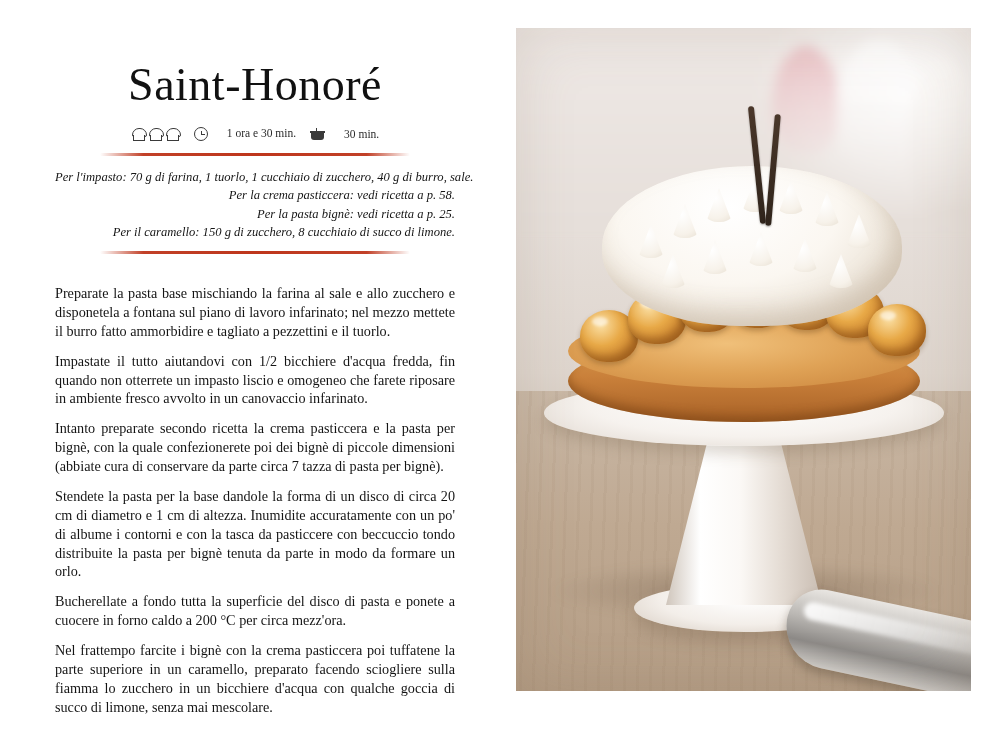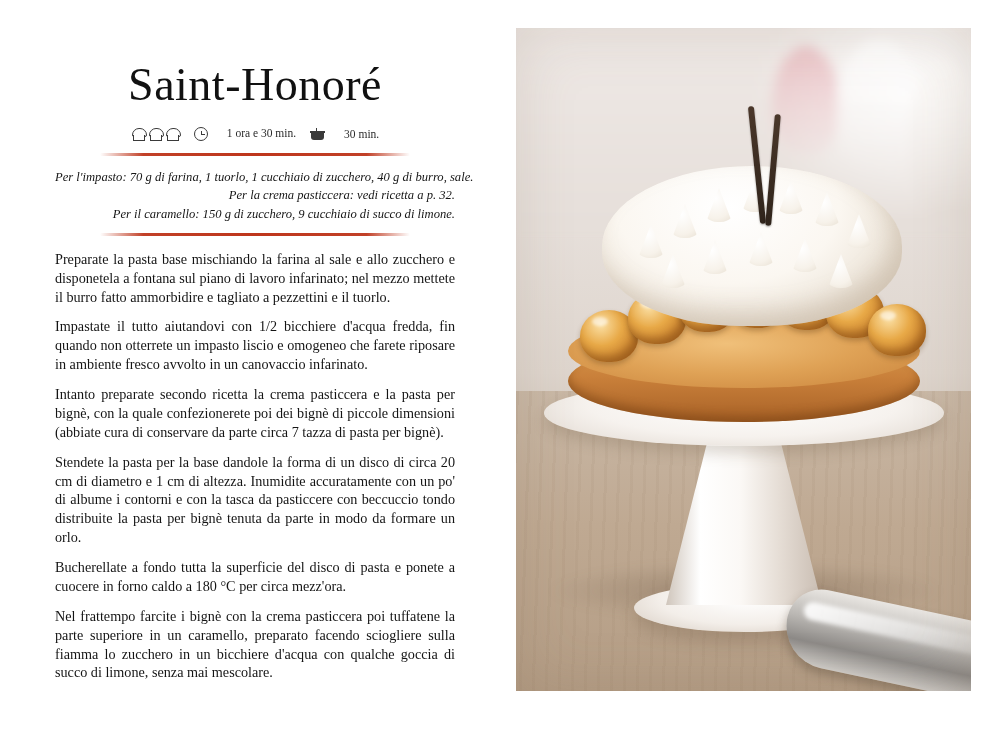--- a/index.html
+++ b/index.html
@@ -163,21 +163,21 @@
     text-align: right;
     font-style: italic;
     font-size: 12.6px;
     line-height: 1.45;
     margin: 12px 0 0 0;
     color: #151515;
   }
   .ingredients div { white-space: nowrap; }
 
   .body-text {
-    margin-top: 14px;
+    margin-top: 30px;
     font-size: 14.2px;
     line-height: 1.33;
     text-align: justify;
     color: #141414;
   }
   .body-text p {
     margin: 0 0 11px 0;
   }
 
   .page-number {
@@ -420,32 +420,33 @@
             <span class="body"></span>
           </span>
         <span>30 min.</span>
       </span>
     </div>
 
     <div class="rule"></div>
 
     <div class="ingredients">
       <div>Per l'impasto: 70 g di farina, 1 tuorlo, 1 cucchiaio di zucchero, 40 g di burro, sale.</div>
-      <div>Per la crema pasticcera: vedi ricetta a p. 32.</div>
-      <div>Per il caramello: 150 g di zucchero, 9 cucchiaio di succo di limone.</div>
+      <div>Per la crema pasticcera: vedi ricetta a p. 58.</div>
+      <div>Per la pasta bignè: vedi ricetta a p. 25.</div>
+      <div>Per il caramello: 150 g di zucchero, 8 cucchiaio di succo di limone.</div>
     </div>
 
     <div class="rule lower"></div>
 
     <div class="body-text">
       <p>Preparate la pasta base mischiando la farina al sale e allo zucchero e disponetela a fontana sul piano di lavoro infarinato; nel mezzo mettete il burro fatto ammorbidire e tagliato a pezzettini e il tuorlo.</p>
       <p>Impastate il tutto aiutandovi con 1/2 bicchiere d'acqua fredda, fin quando non otterrete un impasto liscio e omogeneo che farete riposare in ambiente fresco avvolto in un canovaccio infarinato.</p>
       <p>Intanto preparate secondo ricetta la crema pasticcera e la pasta per bignè, con la quale confezionerete poi dei bignè di piccole dimensioni (abbiate cura di conservare da parte circa 7 tazza di pasta per bignè).</p>
       <p>Stendete la pasta per la base dandole la forma di un disco di circa 20 cm di diametro e 1 cm di altezza. Inumidite accuratamente con un po' di albume i contorni e con la tasca da pasticcere con beccuccio tondo distribuite la pasta per bignè tenuta da parte in modo da formare un orlo.</p>
-      <p>Bucherellate a fondo tutta la superficie del disco di pasta e ponete a cuocere in forno caldo a 180 °C per circa mezz'ora.</p>
+      <p>Bucherellate a fondo tutta la superficie del disco di pasta e ponete a cuocere in forno caldo a 200 °C per circa mezz'ora.</p>
       <p>Nel frattempo farcite i bignè con la crema pasticcera poi tuffatene la parte superiore in un caramello, preparato facendo sciogliere sulla fiamma lo zucchero in un bicchiere d'acqua con qualche goccia di succo di limone, senza mai mescolare.</p>
 
     </div>
 
   </div>
 
   <div class="photo-wrap">
     <div class="photo">
       <div class="bg-glass pink"></div>
       <div class="bg-glass white1"></div>

